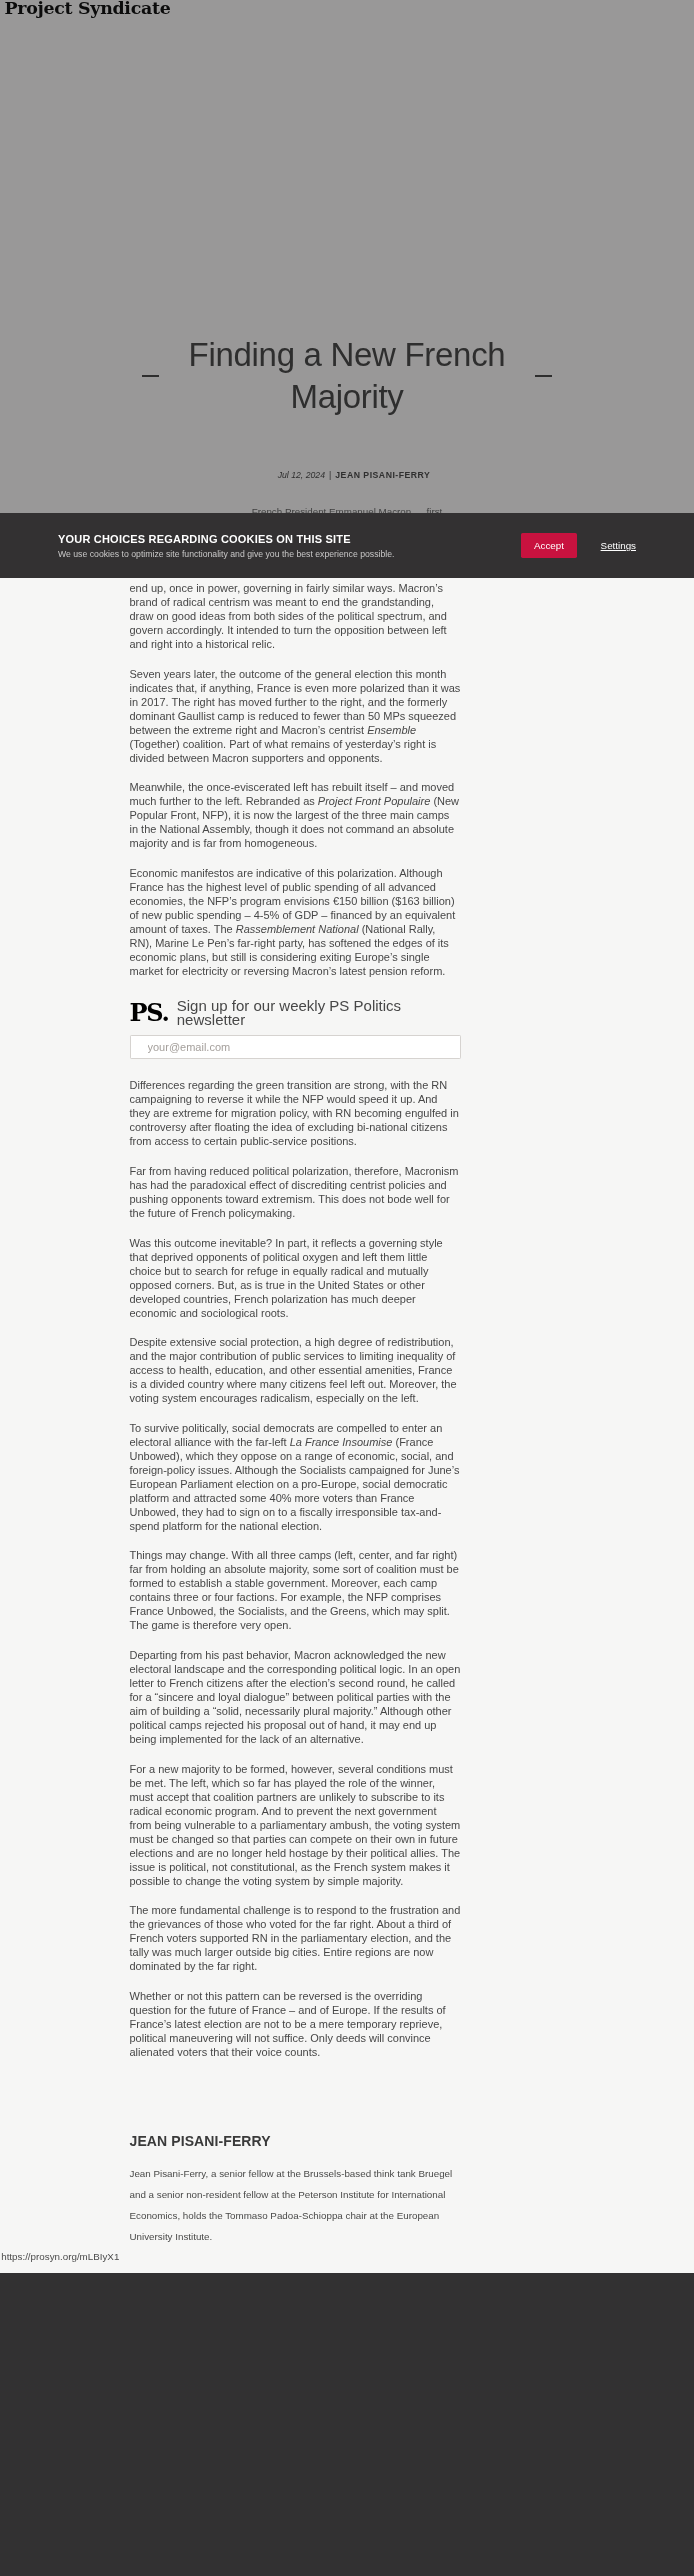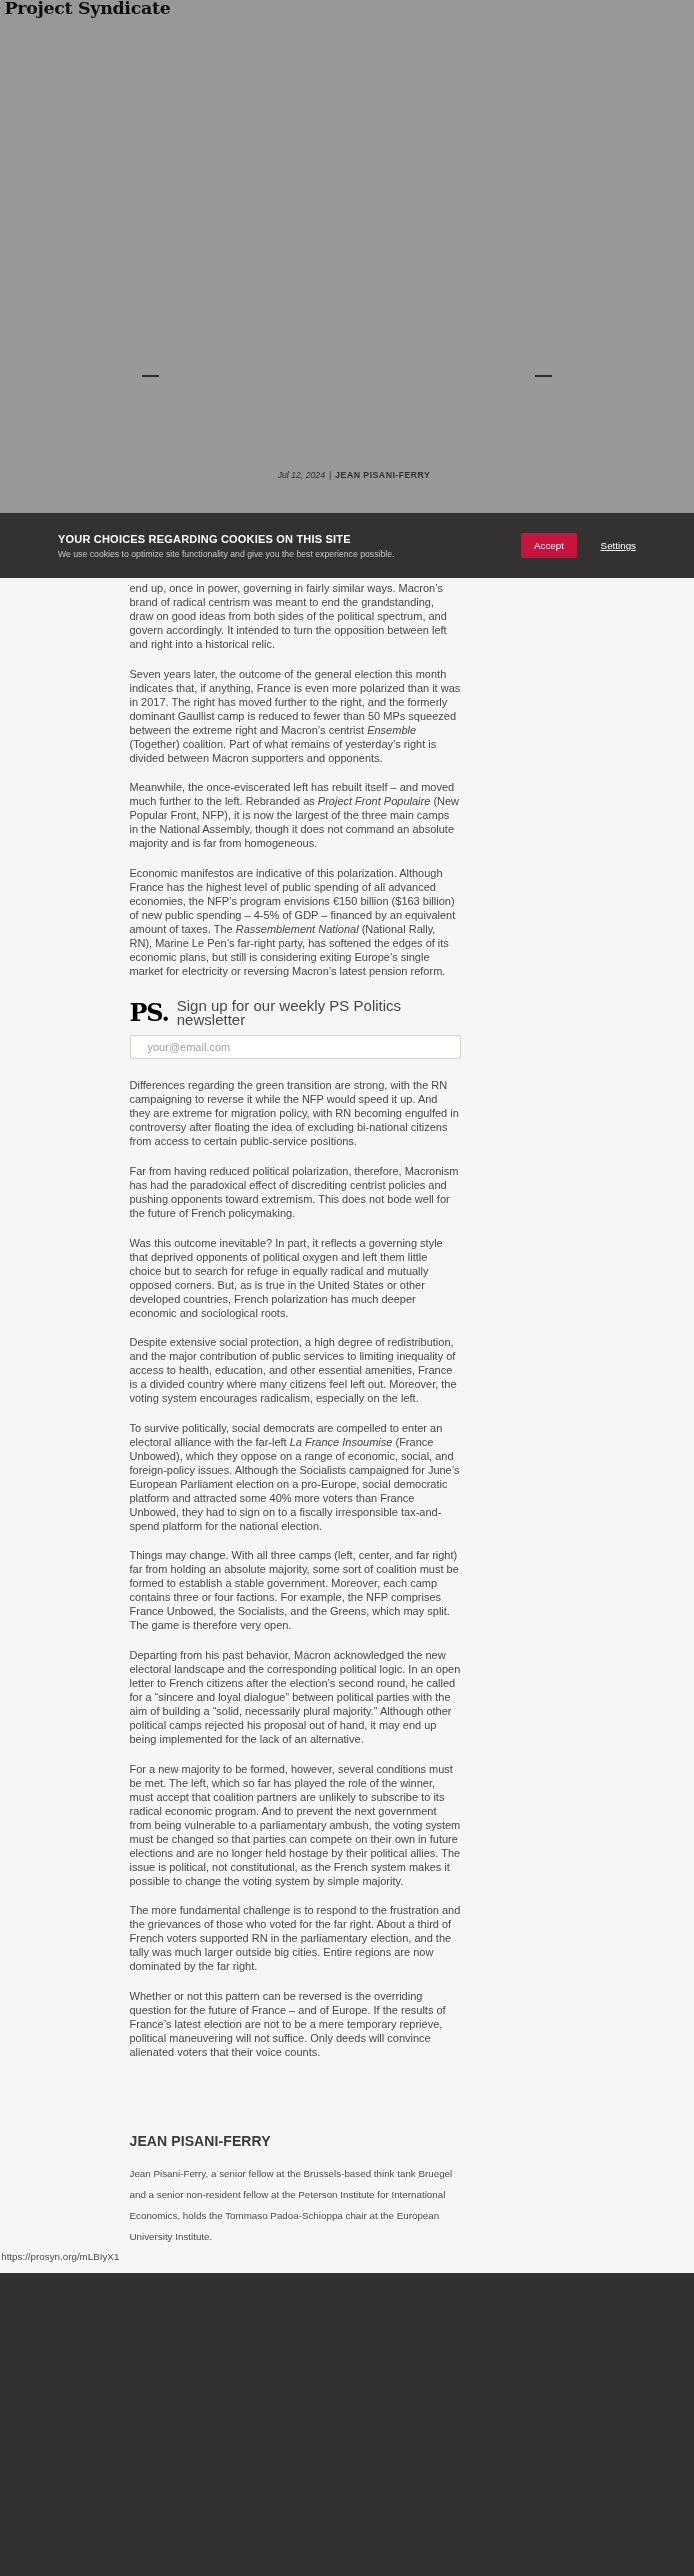--- a/index.html
+++ b/index.html
@@ -189,26 +189,28 @@
 </style>
 </head>
 <body>
 
 <div class="hero">
   <div class="site-logo">Project Syndicate</div>
 
   <div class="article-title">
     <div class="title-flourish left"></div>
     <div class="title-flourish right"></div>
+    <h1>Finding a New French Majority</h1>
   </div>
 
   <div class="byline">
     <span class="date">Jul 12, 2024</span><span class="sep">|</span><span class="author">JEAN PISANI-FERRY</span>
   </div>
 
+  <div class="hero-caption">French President Emmanuel Macron … first</div>
 </div>
 
 <div class="cookie-banner">
   <div class="cookie-text">
     <div class="cookie-heading">YOUR CHOICES REGARDING COOKIES ON THIS SITE</div>
     <div class="cookie-message">We use cookies to optimize site functionality and give you the best experience possible.</div>
   </div>
   <div class="cookie-actions">
     <button class="accept-button">Accept</button>
     <span class="settings-link">Settings</span>

